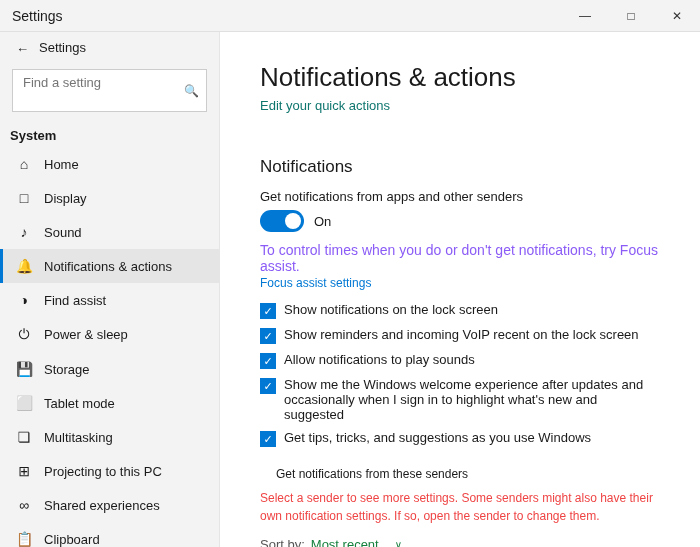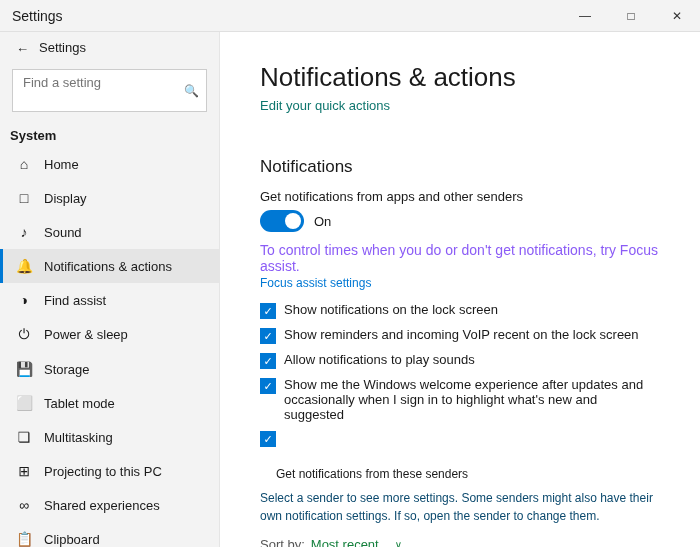--- a/index.html
+++ b/index.html
@@ -39,21 +39,21 @@
     .toggle-knob { position: absolute; top: 3px; right: 3px; width: 16px; height: 16px; background: white; border-radius: 50%; }
     .toggle-label { font-size: 13px; }
 
     .hint-text { font-size: 14px; color: #8b5cf6; }
     .focus-link { color: #0078d4; font-size: 12px; cursor: pointer; text-decoration: none; }
 
     .checkbox-row { display: flex; align-items: flex-start; gap: 8px; margin-bottom: 8px; font-size: 13px; }
     .checkbox { width: 16px; height: 16px; background: #0078d4; border: 1px solid #0078d4; flex-shrink: 0; margin-top: 1px; display: flex; align-items: center; justify-content: center; color: white; font-size: 11px; }
 
     .sender-section-title { font-size: 12px; font-weight: 400; margin: 20px 16px 8px; }
-    .sender-description { font-size: 12px; color: #0c4a6e; margin-bottom: 12px; line-height: 1.5; }
+    .sender-description { font-size: 12px; color: #ef4444; margin-bottom: 12px; line-height: 1.5; }
 
     .sort-bar { display: flex; align-items: center; gap: 6px; font-size: 13px; margin-bottom: 10px; position: relative; }
     .sort-label { color: #555; }
     .sort-dropdown-btn { display: flex; align-items: center; gap: 16px; cursor: pointer; color: #15803d; font-size: 13px; }
   </style>
 </head>
 <body>
 
 <div class="title-bar">
   <div class="title-bar-left">
@@ -169,20 +169,21 @@
         <div class="checkbox-row">
     <div class="checkbox">✓</div>
     <span>Allow notifications to play sounds</span>
   </div>
         <div class="checkbox-row">
     <div class="checkbox">✓</div>
     <span>Show me the Windows welcome experience after updates and occasionally when I sign in to highlight what's new and suggested</span>
   </div>
         <div class="checkbox-row">
     <div class="checkbox">✓</div>
+    <span>Get tips, tricks, and suggestions as you use Windows</span>
   </div>
       </div>
 
     
     <div class="sender-section-title">Get notifications from these senders</div>
     <div class="sender-description">Select a sender to see more settings. Some senders might also have their own notification settings. If so, open the sender to change them.</div>
 
     
     <div class="sort-bar">
       <span class="sort-label">Sort by:</span>

